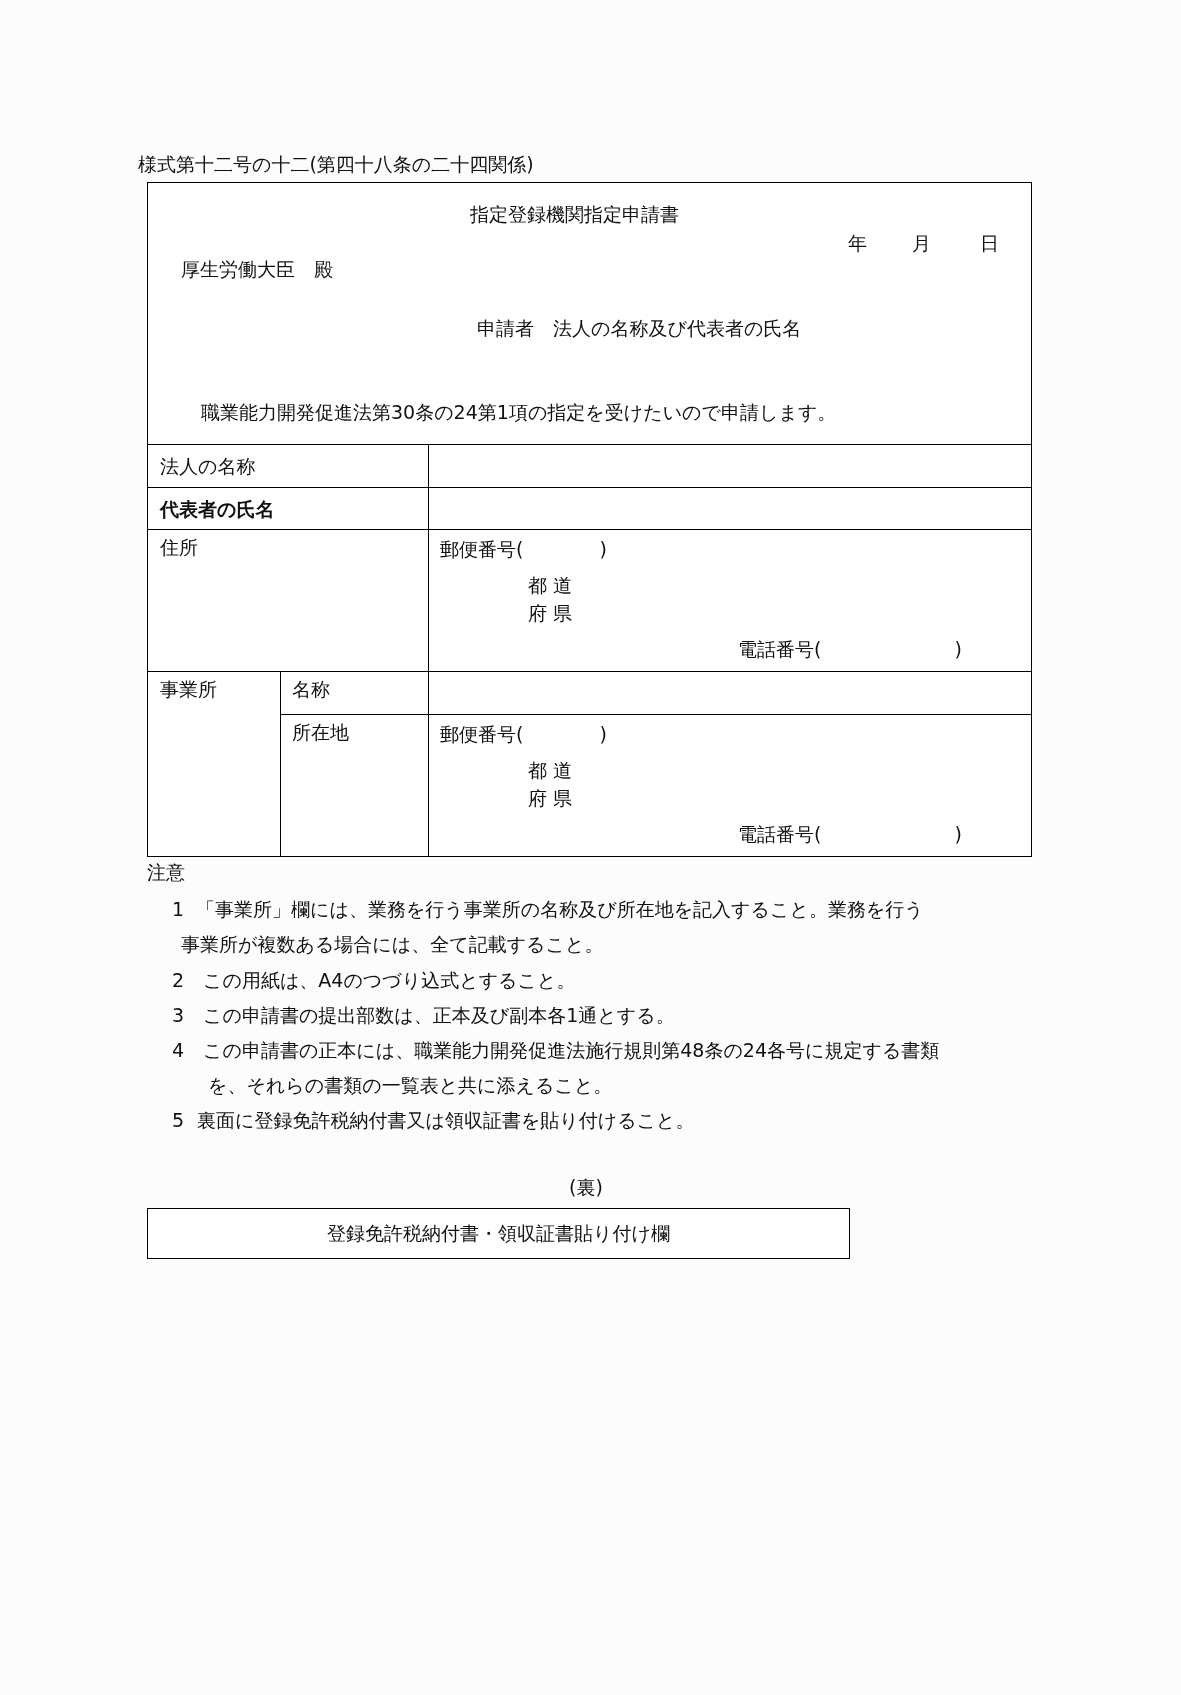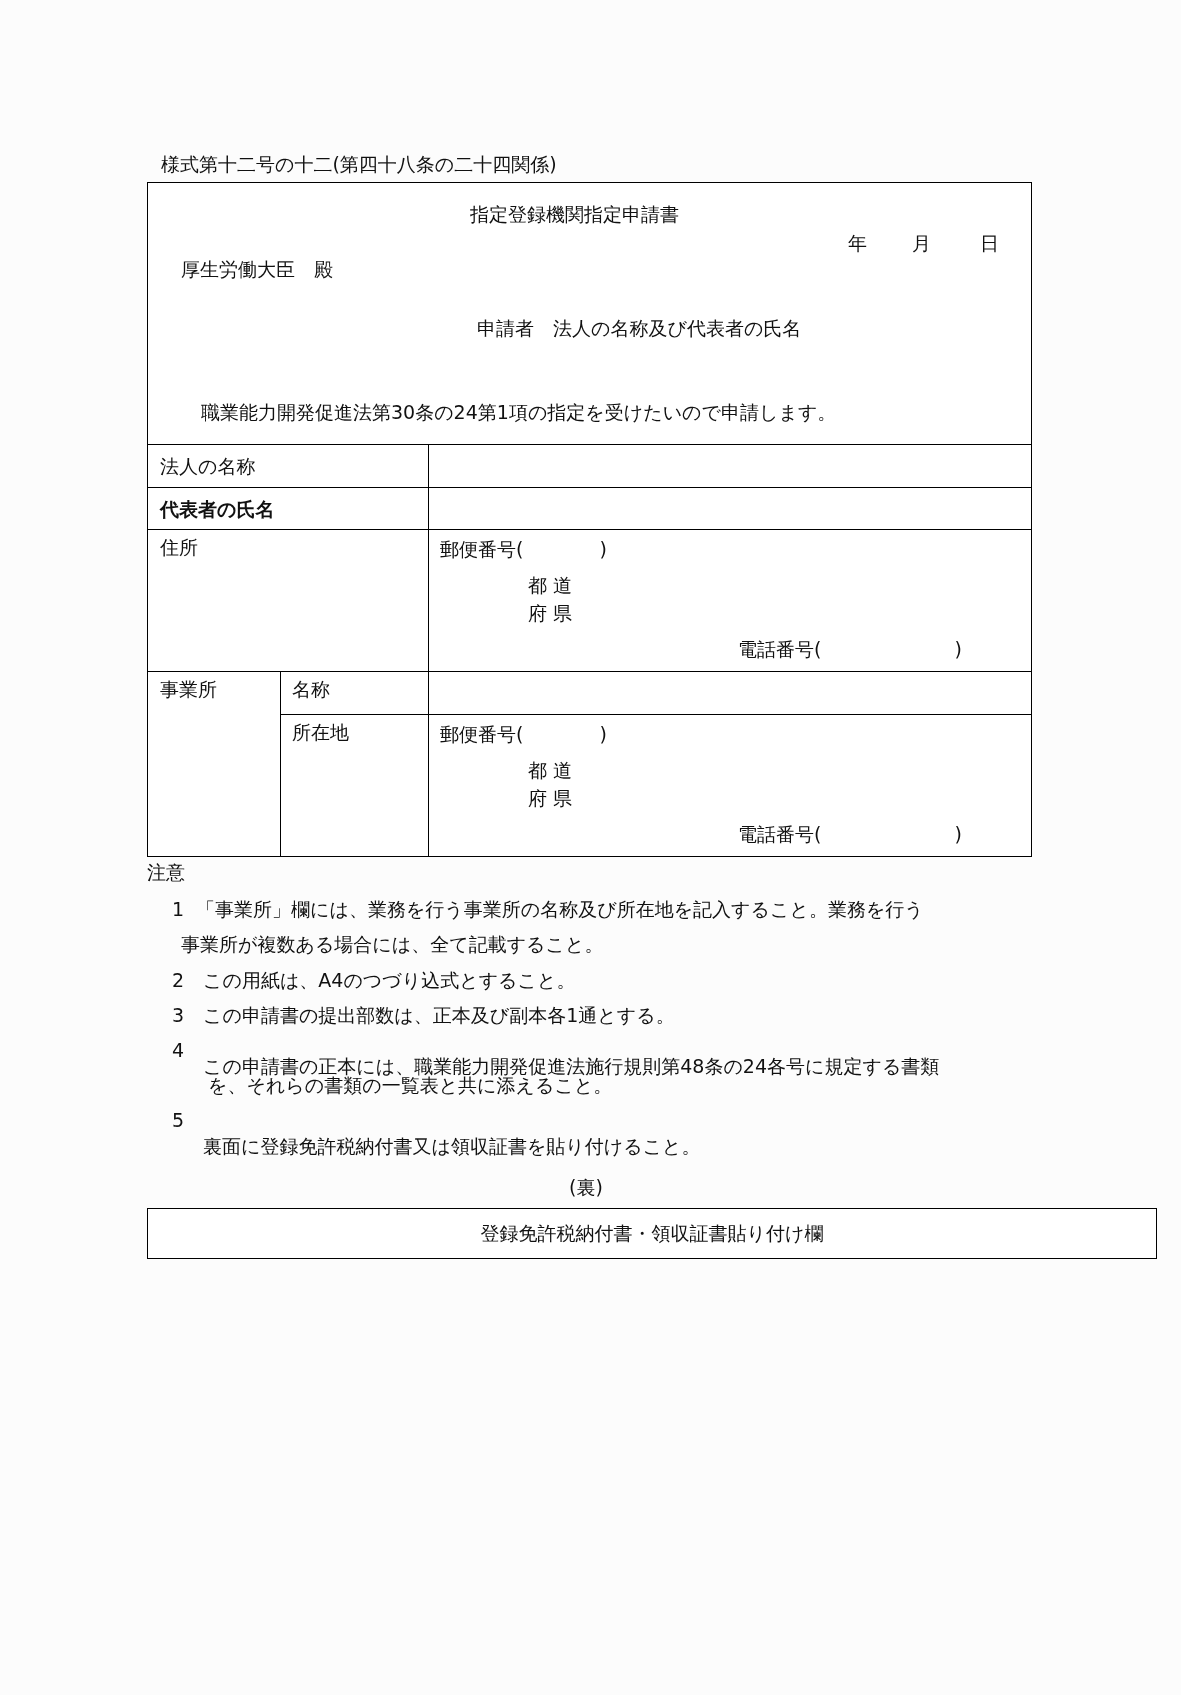--- a/index.html
+++ b/index.html
@@ -6,36 +6,36 @@
     body {
       width: 1181px; height: 1695px;
       background: #fcfcfc;
       position: relative;
       font-family: "DejaVu Sans", "Liberation Sans", sans-serif;
       color: #111;
       font-size: 19px;
       overflow: hidden;
     }
     .abs { position: absolute; white-space: nowrap; line-height: 1; }
-    .form-caption { left: 161px; top: 155px; font-size: 19px; }
+    .form-caption { left: 138px; top: 155px; font-size: 19px; }
     .outer-box {
       position: absolute; left: 147px; top: 182px;
       width: 885px; height: 675px;
       border: 1.5px solid #000; background: #fff;
       box-sizing: border-box;
     }
     .hline { position: absolute; height: 0; border-top: 1.5px solid #000; }
     .vline { position: absolute; width: 0; border-left: 1.5px solid #000; }
     .cell-label { font-size: 19px; }
     .notes-title { left: 147px; top: 863px; }
     .note-line { font-size: 19px; }
     .back-label { left: 569px; top: 1178px; }
     .back-box {
       position: absolute; left: 147px; top: 1208px;
-      width: 1010px; height: 51px;
+      width: 703px; height: 51px;
       border: 1.5px solid #000; background: #fff; box-sizing: border-box;
       display: flex; align-items: center; justify-content: center;
       font-size: 19px;
     }
   </style>
 </head>
 <body>
 
 <div class="abs form-caption">様式第十二号の十二(第四十八条の二十四関係)</div>
 
@@ -84,22 +84,22 @@
 <div class="abs note-line" style="left:196px; top:900px;">「事業所」欄には、業務を行う事業所の名称及び所在地を記入すること。業務を行う</div>
 <div class="abs note-line" style="left:181px; top:935px;">事業所が複数ある場合には、全て記載すること。</div>
 
 <div class="abs note-line" style="left:172px; top:971px;">2</div>
 <div class="abs note-line" style="left:203px; top:971px;">この用紙は、A4のつづり込式とすること。</div>
 
 <div class="abs note-line" style="left:172px; top:1006px;">3</div>
 <div class="abs note-line" style="left:203px; top:1006px;">この申請書の提出部数は、正本及び副本各1通とする。</div>
 
 <div class="abs note-line" style="left:172px; top:1041px;">4</div>
-<div class="abs note-line" style="left:203px; top:1041px;margin-top:16px;">この申請書の正本には、職業能力開発促進法施行規則第48条の24各号に規定する書類</div>
+<div class="abs note-line" style="left:203px; top:1041px;">この申請書の正本には、職業能力開発促進法施行規則第48条の24各号に規定する書類</div>
 <div class="abs note-line" style="left:181px; top:1076px;margin-left:27px;">を、それらの書類の一覧表と共に添えること。</div>
 
 <div class="abs note-line" style="left:172px; top:1111px;">5</div>
-<div class="abs note-line" style="left:203px; top:1111px;margin-top:26px;">裏面に登録免許税納付書又は領収証書を貼り付けること。</div>
+<div class="abs note-line" style="left:197px; top:1111px;">裏面に登録免許税納付書又は領収証書を貼り付けること。</div>
 
 <div class="abs back-label">(裏)</div>
 <div class="back-box">
   <span>登録免許税納付書・領収証書貼り付け欄</span>
 </div>
 
 </body></html>

